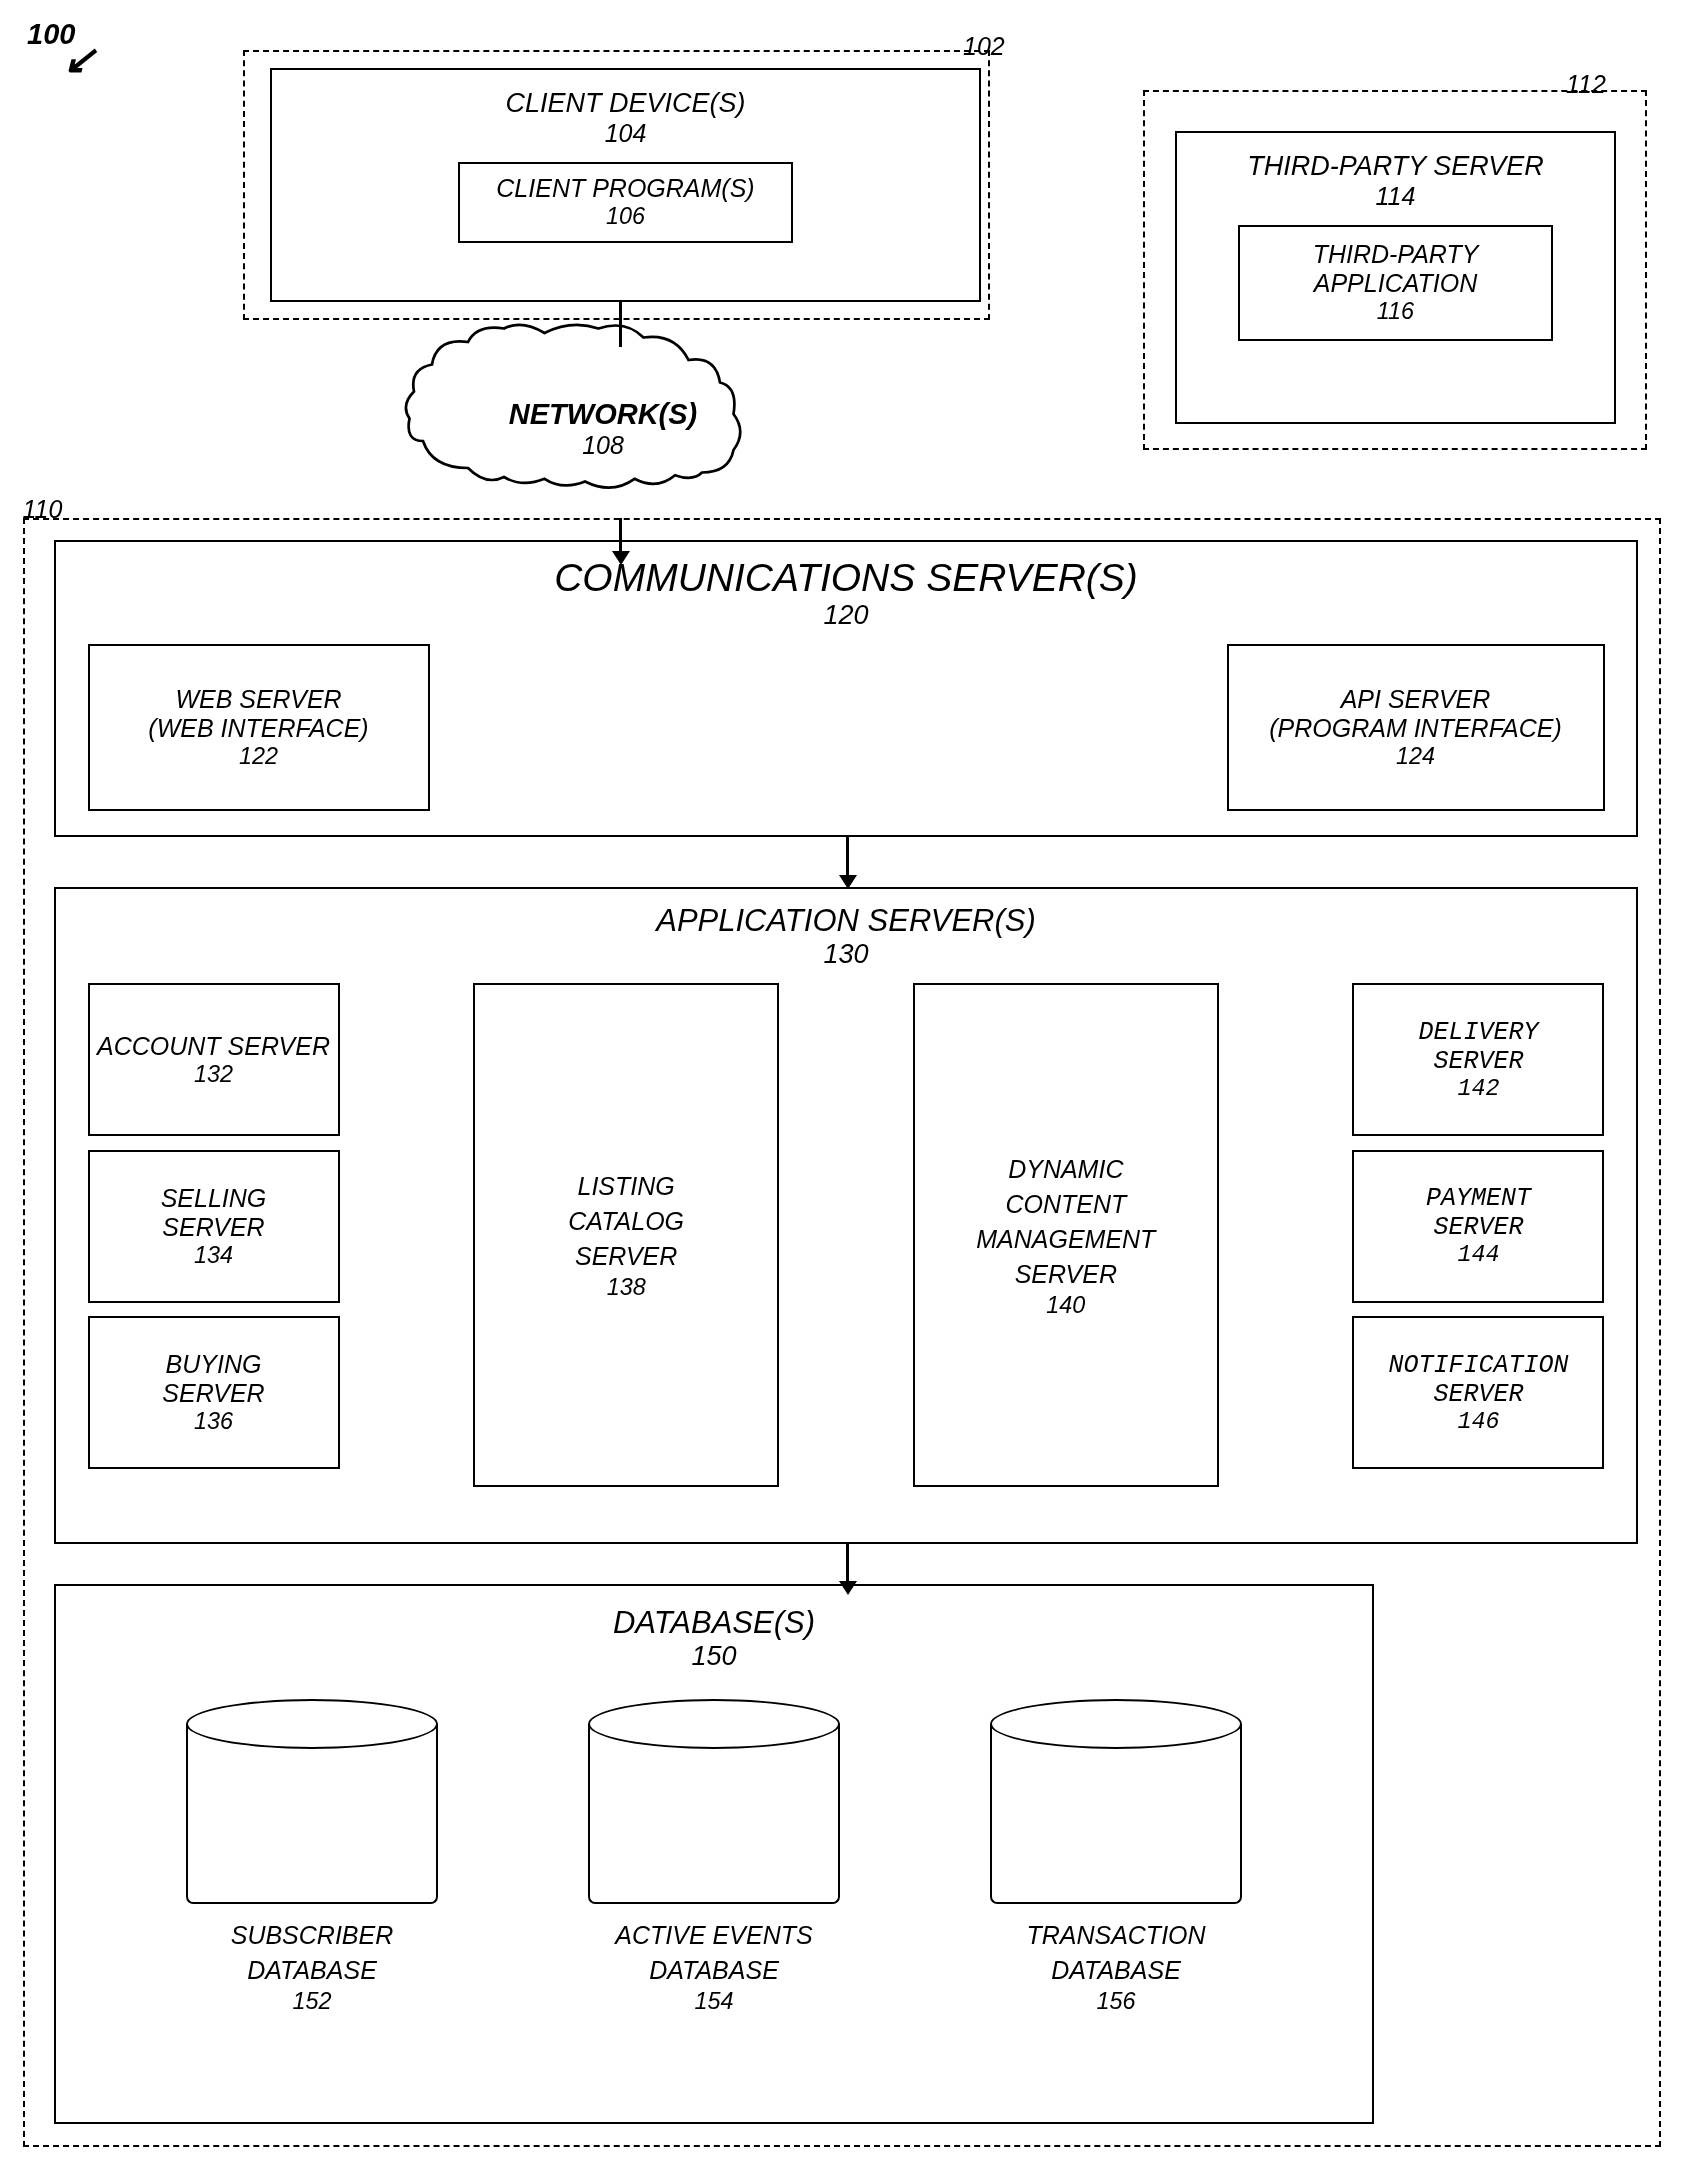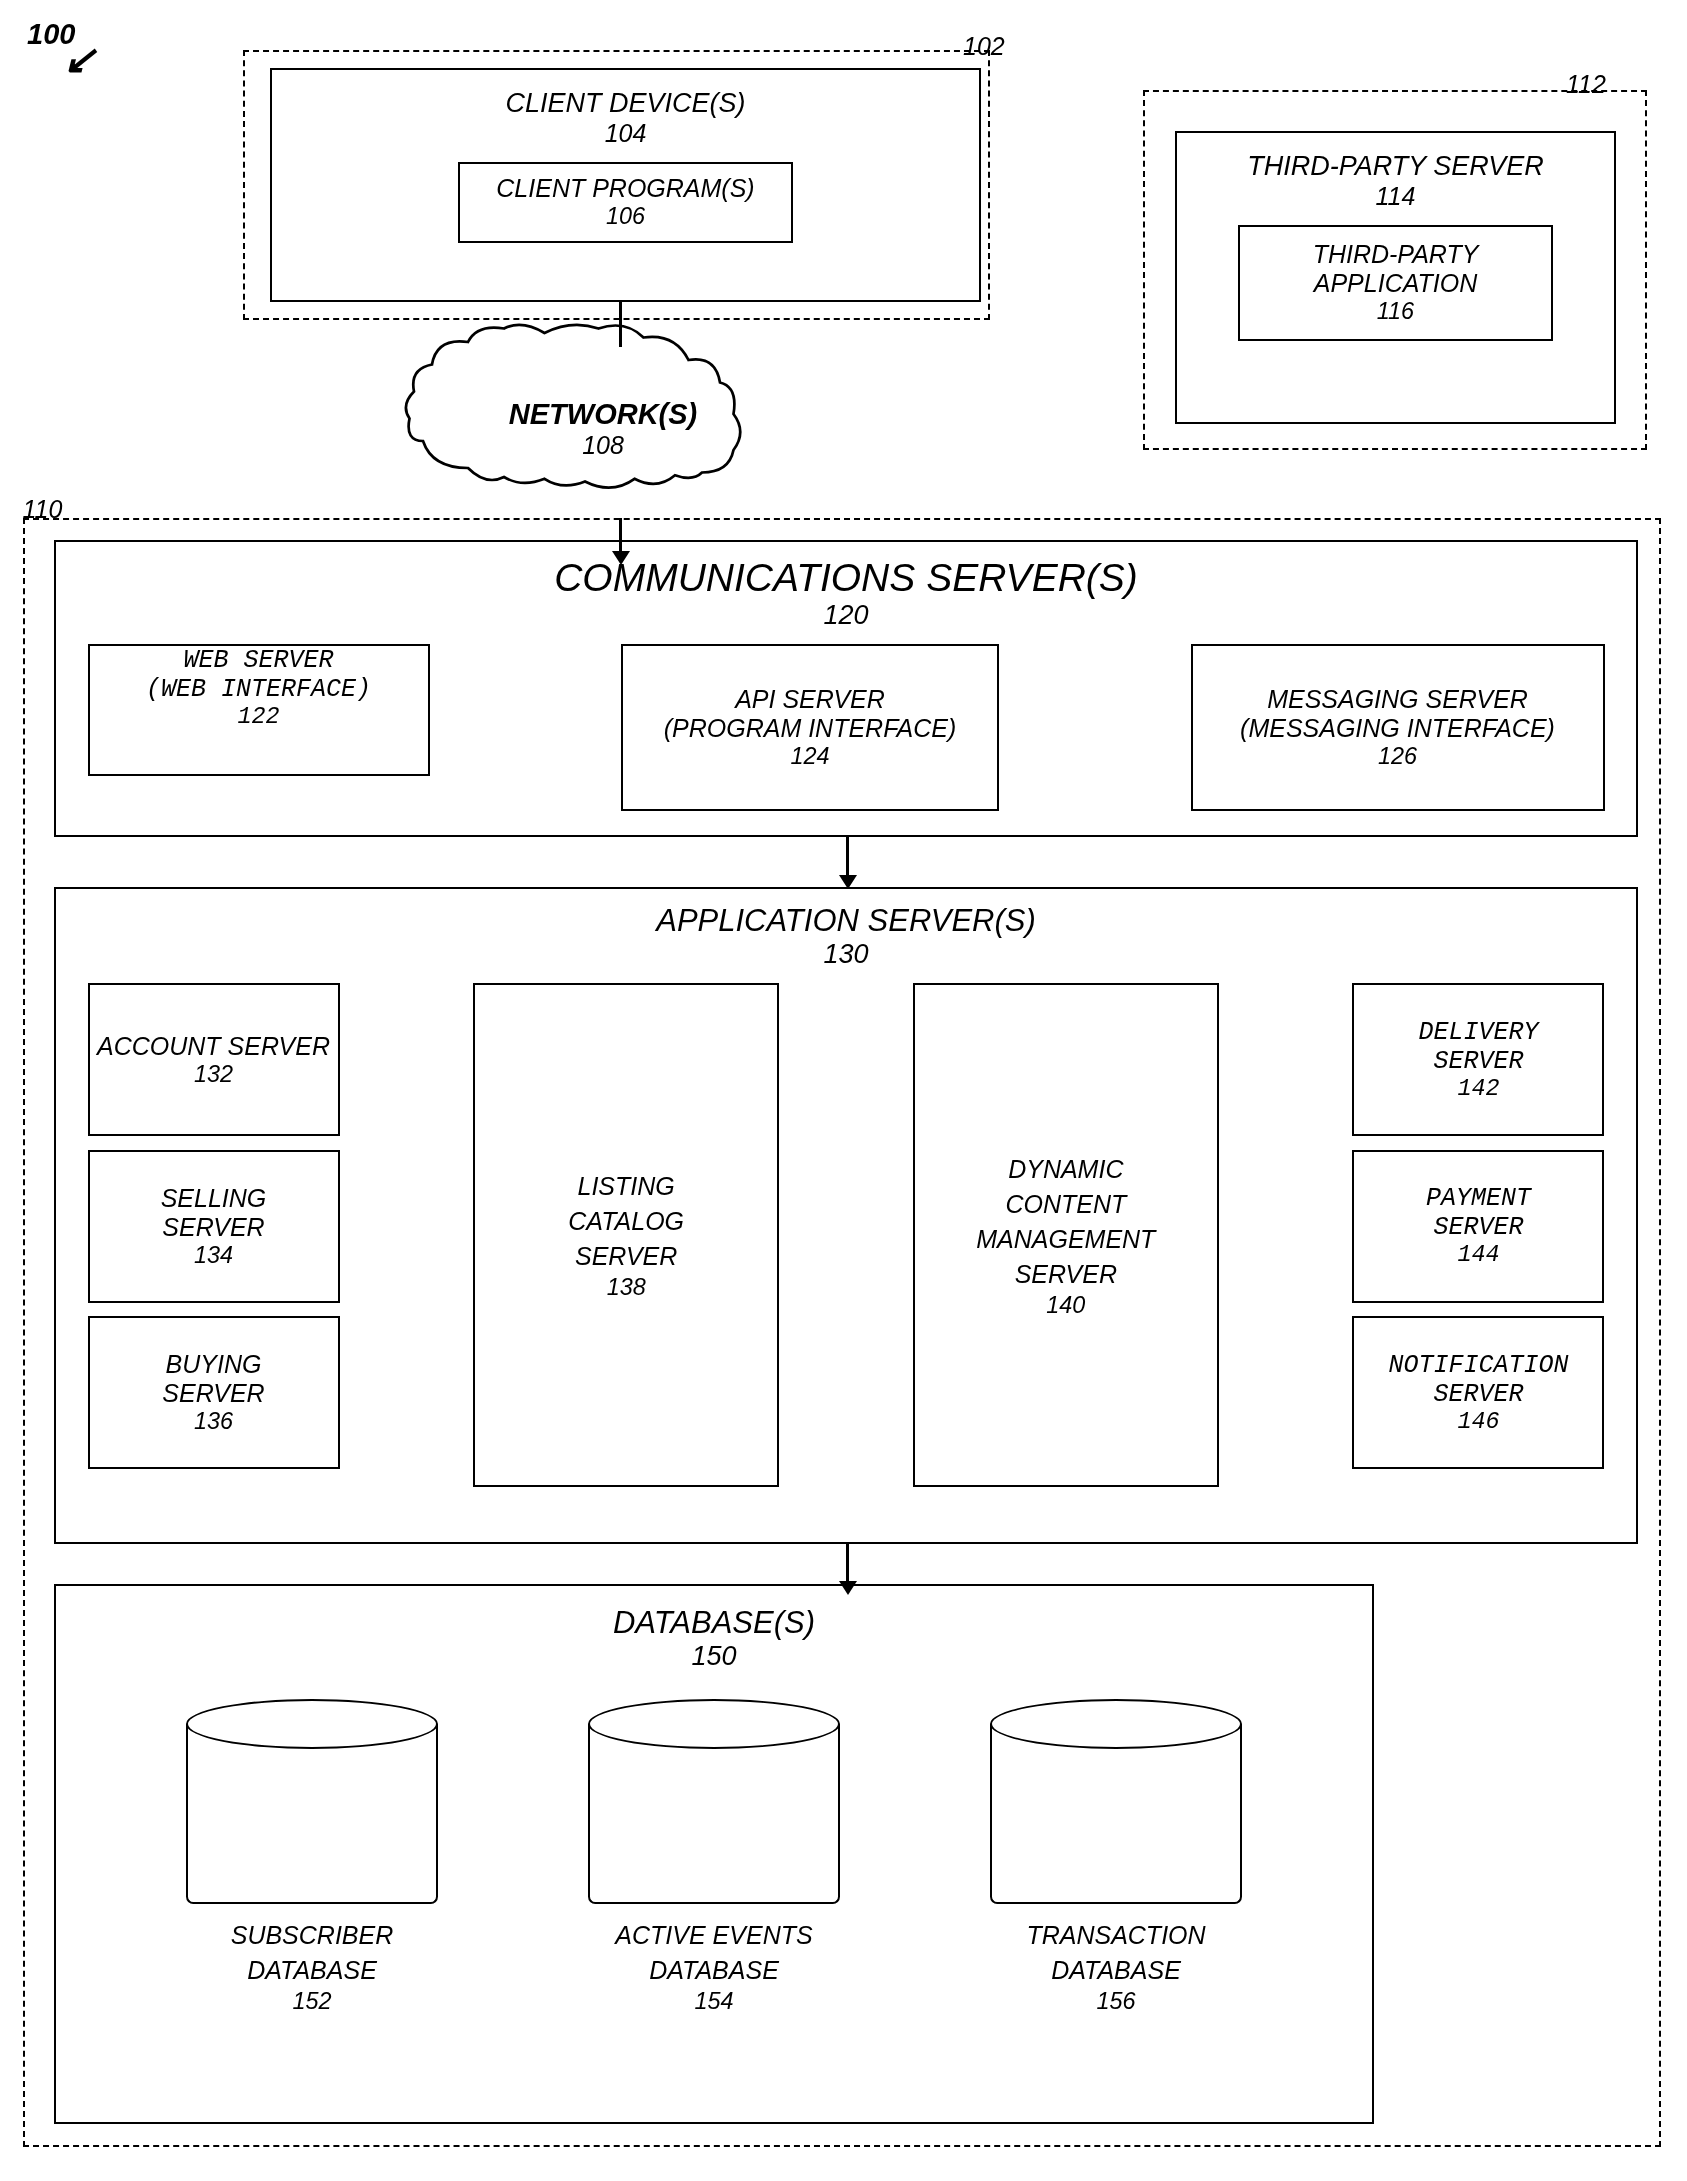--- a/index.html
+++ b/index.html
@@ -81,37 +81,32 @@
 
   <div style="position:absolute; top:518px; left:22.5px; width:1638px; height:1629px; border:2.7px dashed #000;"></div>
   <div style="position:absolute; top:495px; left:22.5px; font-style:italic; font-size:25px;">110</div>
 
   <div style="position:absolute; top:540px; left:54px; width:1584px; height:297px; border:2.3px solid #000; padding:13.5px;">
     <div style="text-align:center; font-style:italic; font-size:39px;">COMMUNICATIONS SERVER(S)</div>
     <div style="text-align:center; font-style:italic; font-size:27px; margin-bottom:13.5px;">120</div>
 
     <div style="display:flex; justify-content:space-between; margin: 0 18px;">
 
-      <div style="border:2.3px solid #000; width:342px; height:132px; display:flex; flex-direction:column; align-items:center; font-family:Liberation Mono, monospace;">
+      <div style="border:2.3px solid #000; width:342px; height:167px; display:flex; flex-direction:column; align-items:center; justify-content:center;">
         <div style="font-style:italic; font-size:25px; text-align:center; white-space:pre-line;">WEB SERVER
 (WEB INTERFACE)</div>
         <div style="font-style:italic; font-size:23.4px;">122</div>
       </div>
 
       <div style="border:2.3px solid #000; width:378px; height:167px; display:flex; flex-direction:column; align-items:center; justify-content:center;">
         <div style="font-style:italic; font-size:25px; text-align:center; white-space:pre-line;">API SERVER
 (PROGRAM INTERFACE)</div>
         <div style="font-style:italic; font-size:23.4px;">124</div>
       </div>
 
-      <div style="border:2.3px solid #000; width:414px; height:167px; display:flex; flex-direction:column; align-items:center; justify-content:center;">
-        <div style="font-style:italic; font-size:25px; text-align:center; white-space:pre-line;">MESSAGING SERVER
-(MESSAGING INTERFACE)</div>
-        <div style="font-style:italic; font-size:23.4px;">126</div>
-      </div>
     </div>
   </div>
 
   <div style="position:absolute; top:837px; left:846px; width:2.7px; height:41px; background:#000;"></div>
   <div style="position:absolute; top:875px; left:839px; width:0; height:0; border-left:9px solid transparent; border-right:9px solid transparent; border-top:14.4px solid #000;"></div>
 
   <div style="position:absolute; top:887px; left:54px; width:1584px; height:657px; border:2.3px solid #000; padding:13.5px;">
     <div style="text-align:center; font-style:italic; font-size:31px;">APPLICATION SERVER(S)</div>
     <div style="text-align:center; font-style:italic; font-size:27px; margin-bottom:13.5px;">130</div>
 

